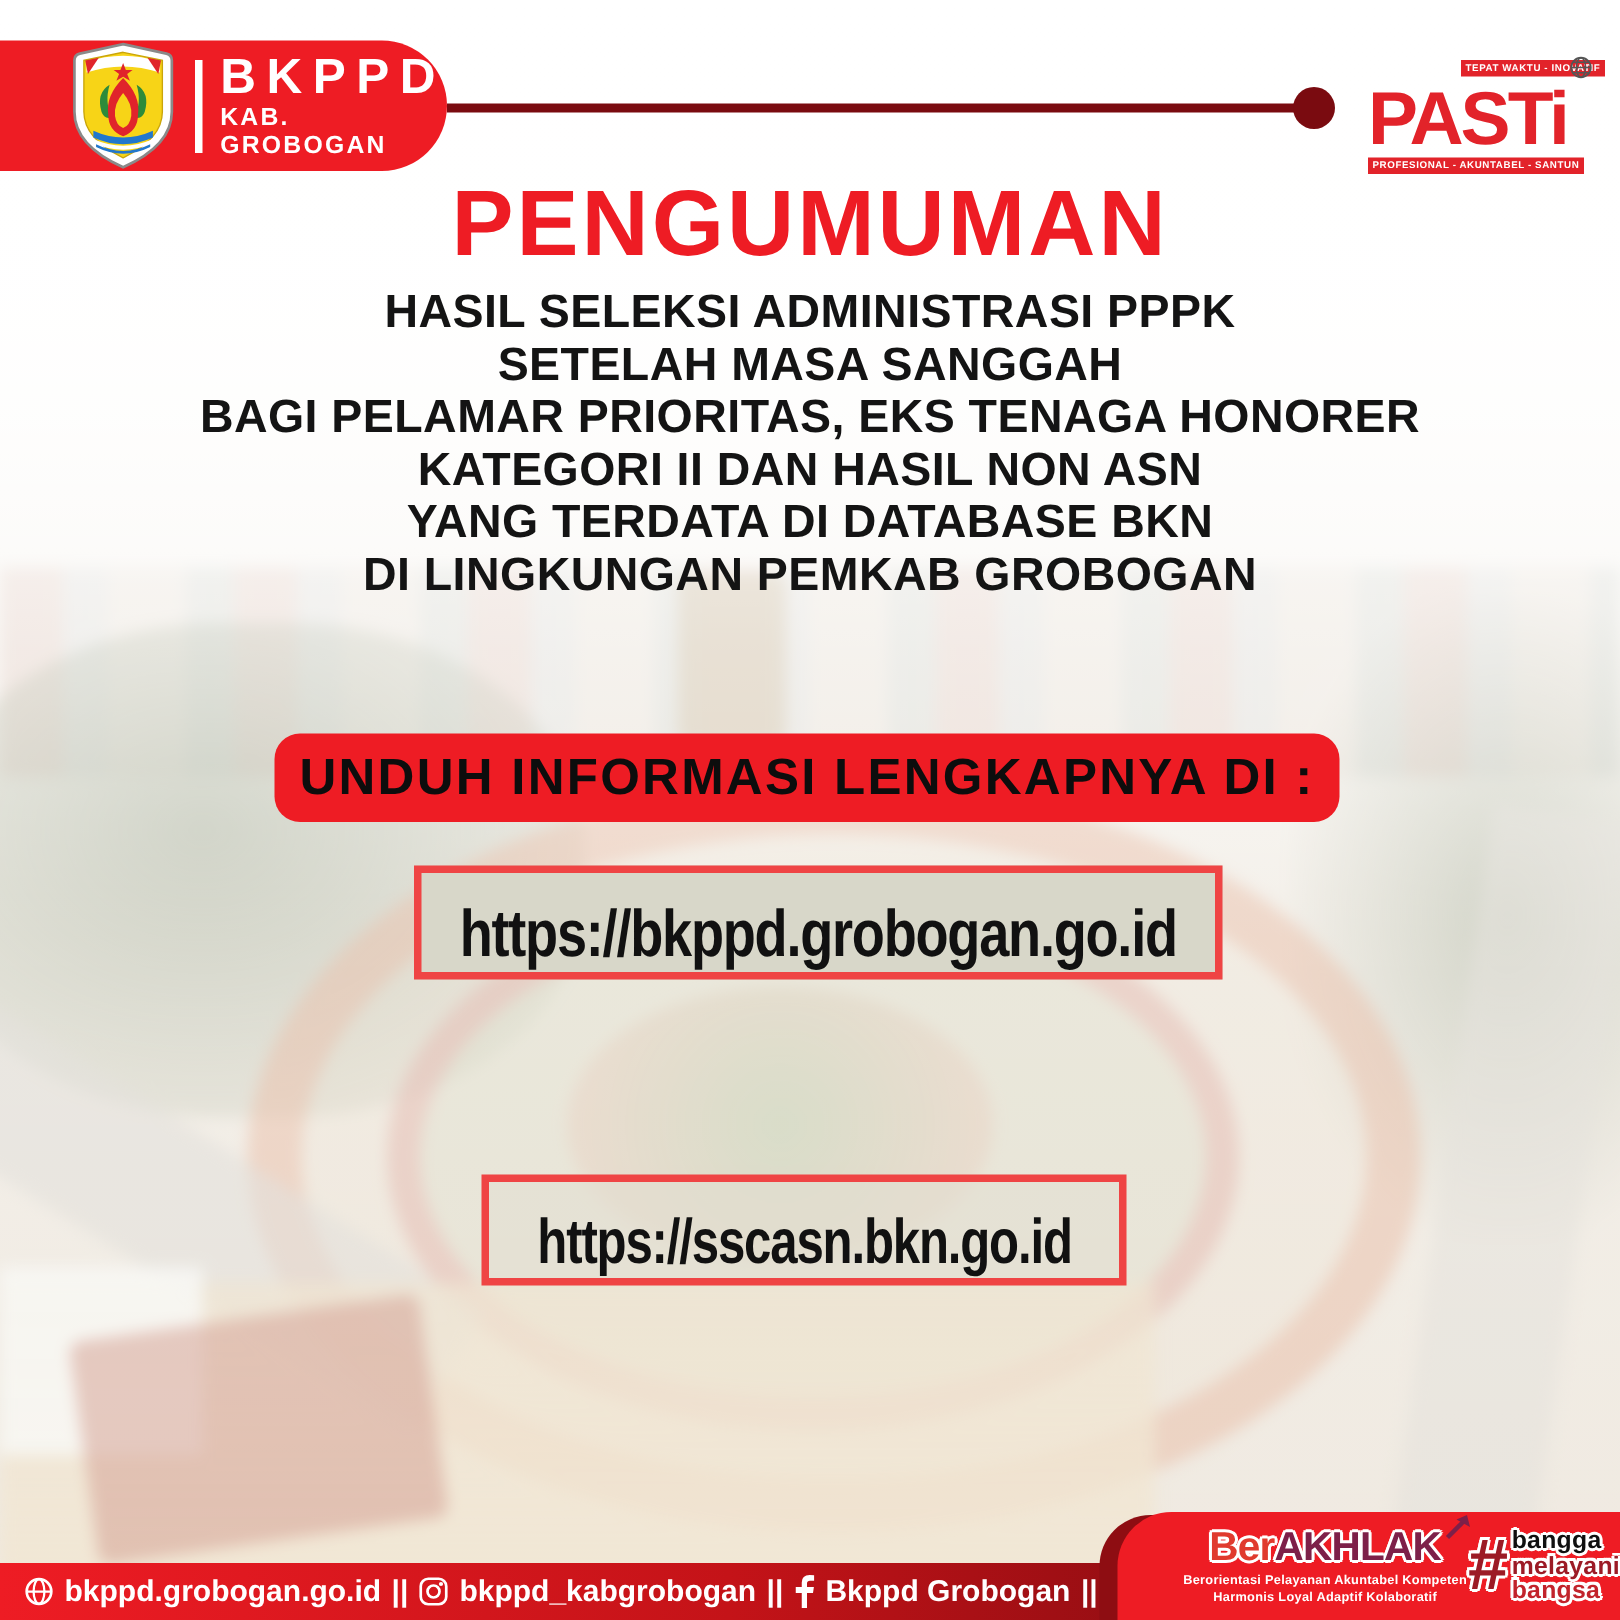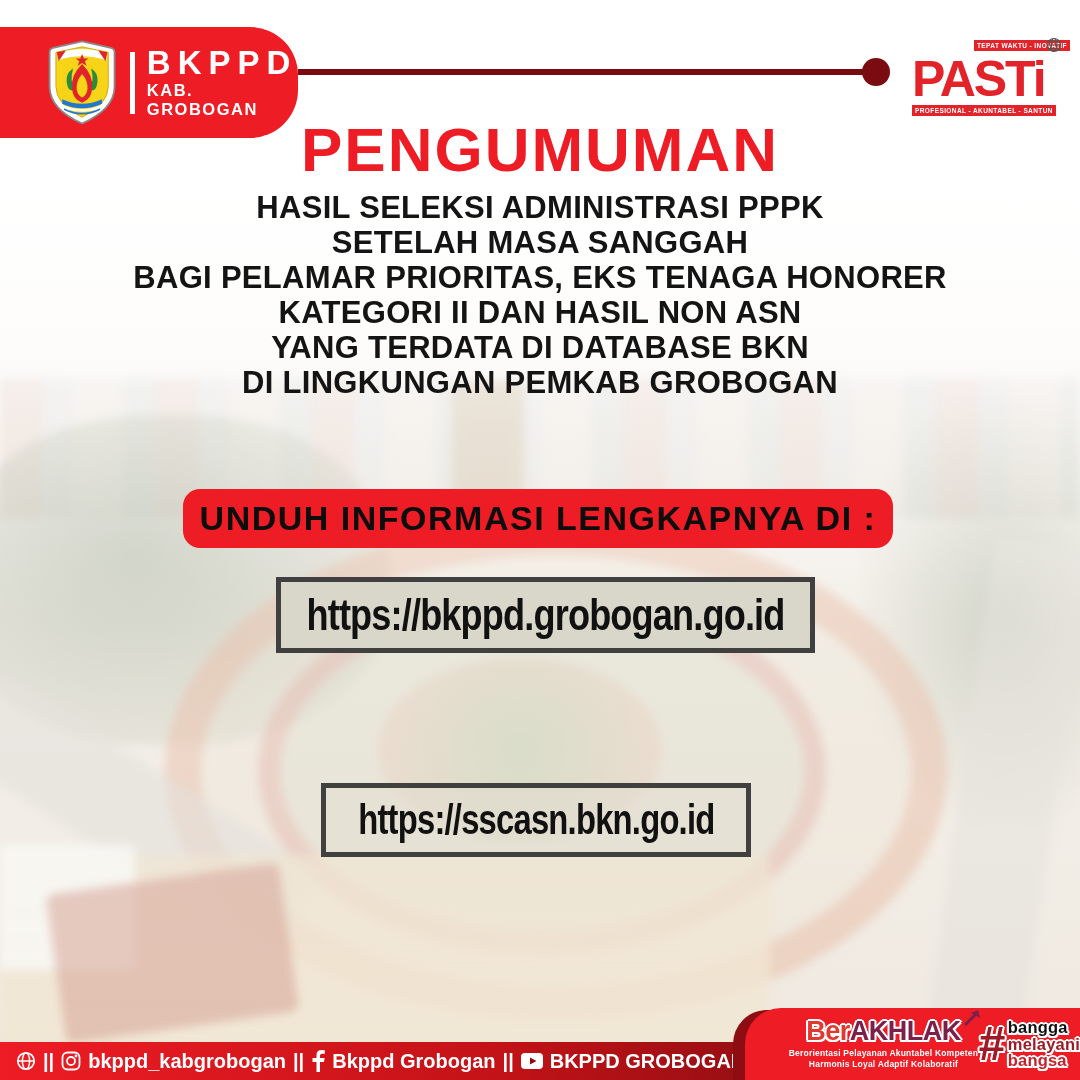--- a/index.html
+++ b/index.html
@@ -29,21 +29,21 @@
   .road-left{left:-90px;top:756px;width:420px;height:95px;transform:rotate(32deg);background:rgba(201,196,186,.6);}
   .road-right{left:958px;top:540px;width:95px;height:540px;transform:rotate(8deg);background:rgba(206,201,190,.55);}
   .dirt{left:0;top:855px;width:770px;height:225px;
     background:linear-gradient(180deg,rgba(226,206,170,.7),rgba(231,211,176,.9));}
   .bldg-white{left:0;top:845px;width:135px;height:125px;background:rgba(242,242,236,.85);}
   .roof1{left:55px;top:878px;width:235px;height:150px;transform:rotate(-8deg);border-radius:8px;background:rgba(176,84,60,.55);}
   .bg-wash{position:absolute;inset:0;
     background:linear-gradient(180deg,rgba(255,255,255,.98) 0%,rgba(255,255,255,.95) 14%,rgba(255,255,255,.8) 26%,rgba(255,255,255,.62) 40%,rgba(255,255,255,.5) 58%,rgba(255,255,255,.45) 100%);}
 
   
-  .org-badge{position:absolute;left:0;top:27px;width:298px;height:111px;background:#ee1c24;
+  .org-badge{position:absolute;left:0;top:27px;width:298px;height:87px;background:#ee1c24;
     border-radius:0 48px 48px 0;display:flex;align-items:center;padding-left:46px;box-sizing:border-box;z-index:3;}
   .org-divider{width:5px;height:62px;background:#fff;margin:0 12px 0 12px;}
   .org-name{color:#fff;font-weight:800;font-size:33px;letter-spacing:7px;line-height:1.05;}
   .org-sub{color:#fff;font-weight:700;font-size:16.5px;letter-spacing:1.5px;}
   .connector-line{position:absolute;left:298px;top:69px;width:570px;height:6px;background:#7a0b10;z-index:2;}
   .connector-dot{position:absolute;left:862px;top:58px;width:28px;height:28px;border-radius:50%;background:#7a0b10;z-index:2;}
   .pasti{position:absolute;right:26px;top:42px;width:142px;height:68px;z-index:3;}
   .pasti-word{position:absolute;left:0;bottom:6px;font-size:50px;font-weight:900;color:#e2232a;
     letter-spacing:-2px;line-height:1;}
   .pasti-top{position:absolute;top:-2px;left:62px;background:#e2232a;color:#fff;font-size:6.5px;
@@ -56,22 +56,22 @@
   .title{position:absolute;top:114px;left:0;width:100%;text-align:center;z-index:3;
     font-size:62px;font-weight:800;color:#ee1c24;letter-spacing:2px;}
   .subtitle{position:absolute;top:190px;left:0;width:100%;text-align:center;z-index:3;
     color:#141414;font-weight:700;font-size:31px;line-height:35px;letter-spacing:.3px;}
 
   
   .banner{position:absolute;background:#ee1c24;border-radius:17px;display:flex;align-items:center;
     justify-content:center;color:#0d0d0d;font-weight:700;z-index:3;}
   .banner1{left:183px;top:489px;width:710px;height:59px;font-size:34px;letter-spacing:1.5px;}
   .banner2{left:99px;top:697px;width:878px;height:63px;font-size:36px;letter-spacing:.5px;}
-  .urlbox{position:absolute;display:flex;align-items:center;justify-content:center;z-index:3;
-    border:5px solid #404040;color:#111;font-weight:700;box-sizing:border-box;}
+  .urlbox{position:absolute;display:flex;align-items:flex-end;justify-content:center;z-index:3;
+    border:5px solid #ef4444;color:#111;font-weight:700;box-sizing:border-box;}
   .urlbox1{left:276px;top:577px;width:539px;height:76px;background:#d8d7c9;font-size:44px;}
   .urlbox2{left:321px;top:783px;width:430px;height:74px;background:rgba(226,223,210,.55);font-size:42px;}
   .url-text{display:inline-block;transform:scaleX(.82);transform-origin:center;white-space:nowrap;letter-spacing:-1px;}
   .urlbox2 .url-text{transform:scaleX(.78);}
 
   
   .footer{position:absolute;left:0;bottom:0;width:100%;height:38px;z-index:4;
     background:linear-gradient(90deg,#ee1c24 0%,#c41318 45%,#8e0d12 75%,#6f0a0e 100%);
     display:flex;align-items:center;gap:7px;padding-left:16px;box-sizing:border-box;
     color:#fff;font-weight:700;font-size:20px;white-space:nowrap;}
@@ -182,20 +182,21 @@
   </div>
 
   <div class="footer">
     <span class="f-icon">
       <svg width="20" height="20" viewBox="0 0 20 20">
         <circle cx="10" cy="10" r="8.2" fill="none" stroke="#fff" stroke-width="1.8"></circle>
         <ellipse cx="10" cy="10" rx="3.6" ry="8.2" fill="none" stroke="#fff" stroke-width="1.5"></ellipse>
         <line x1="2" y1="10" x2="18" y2="10" stroke="#fff" stroke-width="1.5"></line>
       </svg>
     </span>
+    <span>bkppd.grobogan.go.id</span>
     <span class="sep">||</span>
     <span class="f-icon">
       <svg width="20" height="20" viewBox="0 0 20 20">
         <rect x="1.5" y="1.5" width="17" height="17" rx="5" fill="none" stroke="#fff" stroke-width="1.8"></rect>
         <circle cx="10" cy="10" r="4" fill="none" stroke="#fff" stroke-width="1.8"></circle>
         <circle cx="15" cy="5" r="1.4" fill="#fff"></circle>
       </svg>
     </span>
     <span>bkppd_kabgrobogan</span>
     <span class="sep">||</span>

